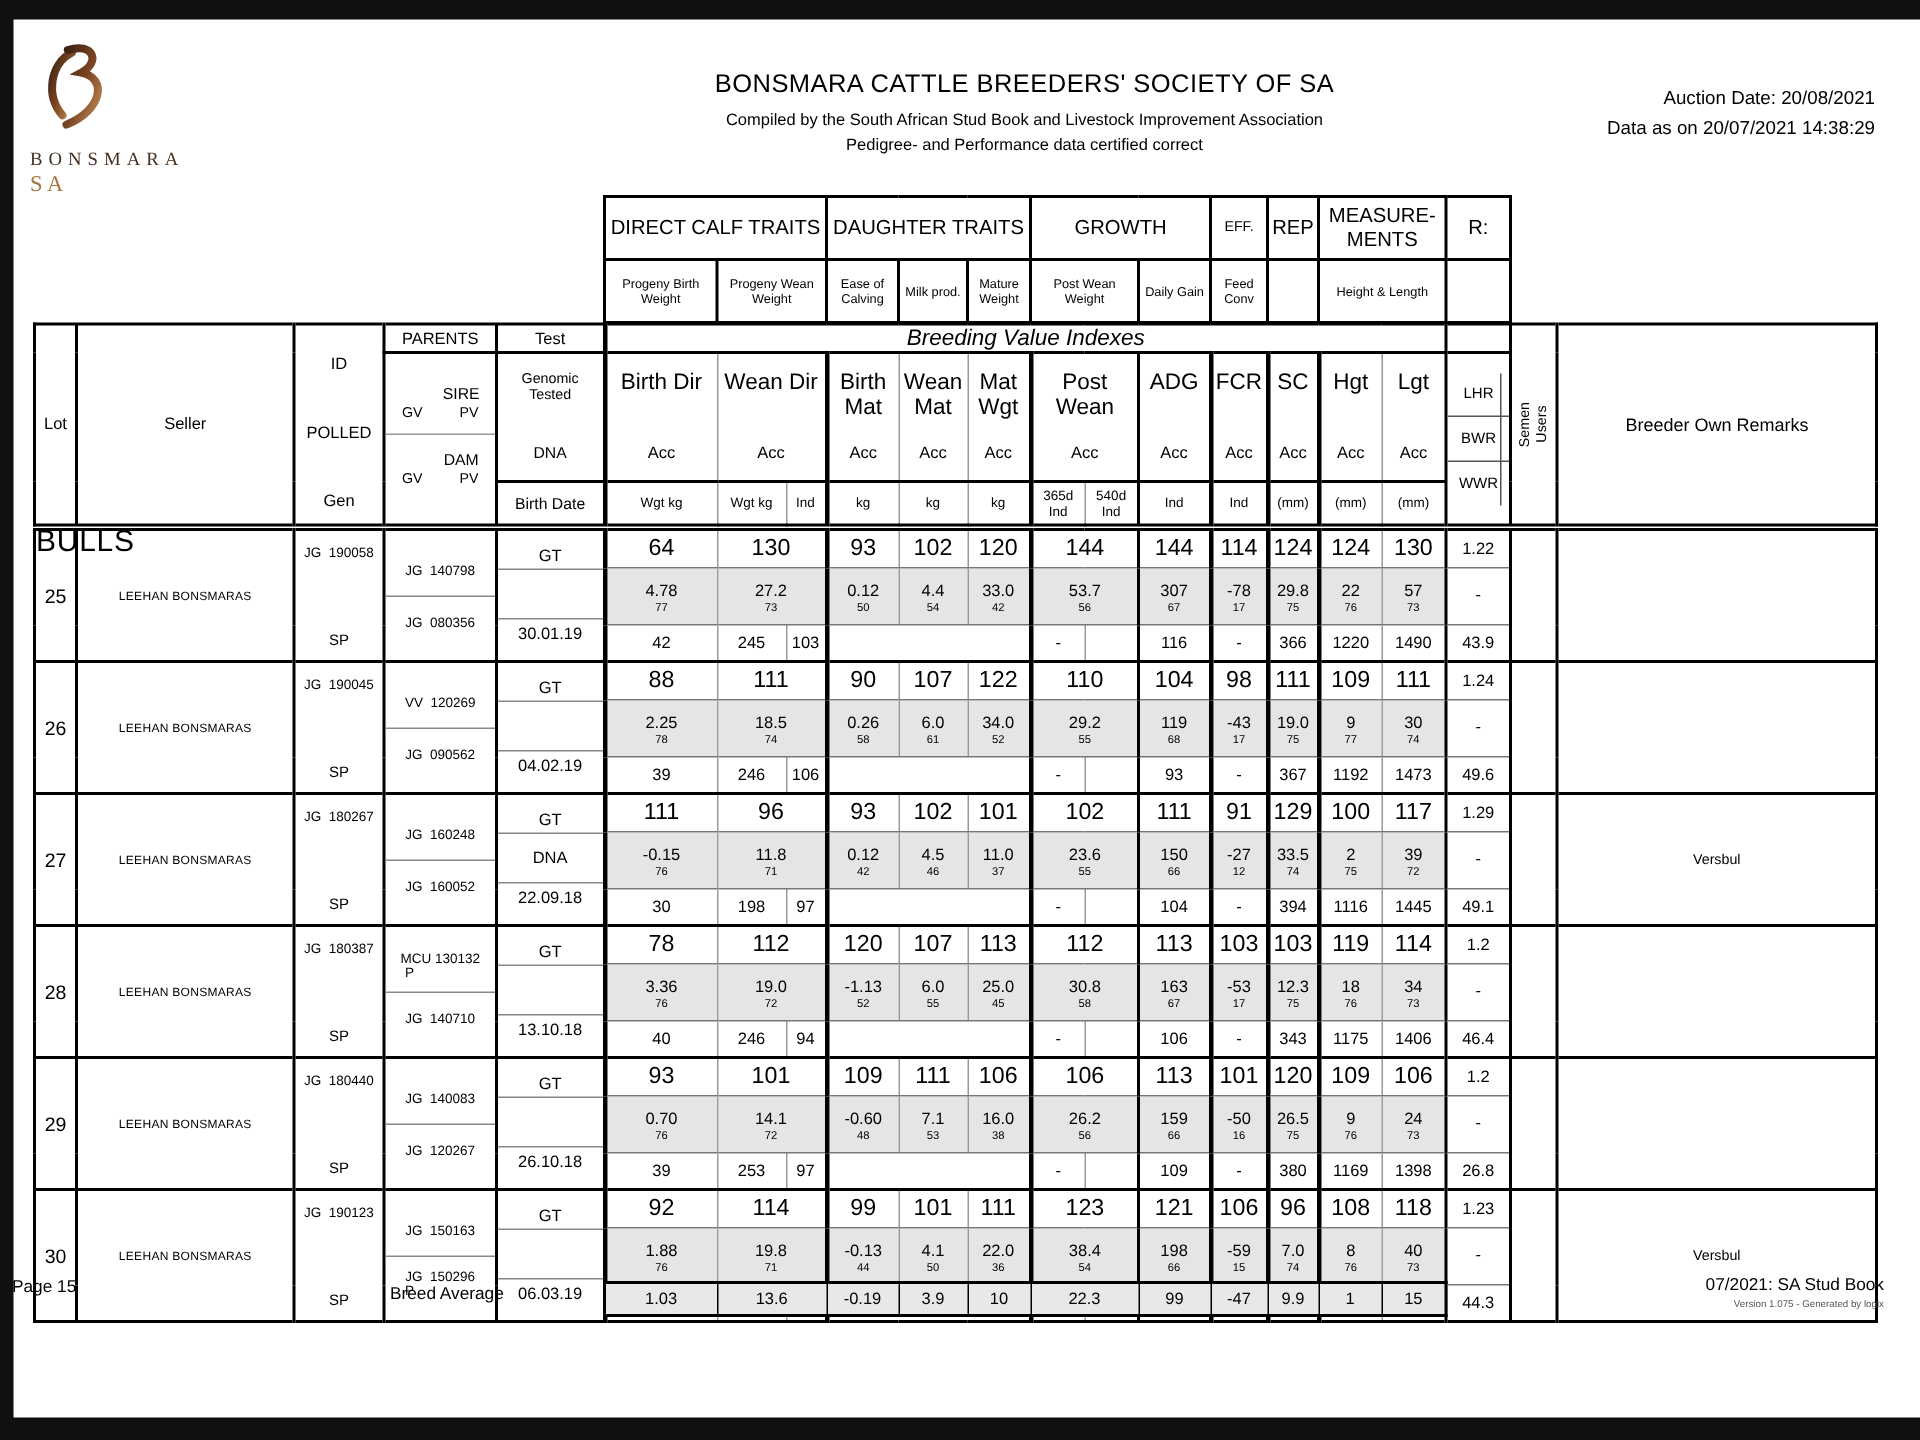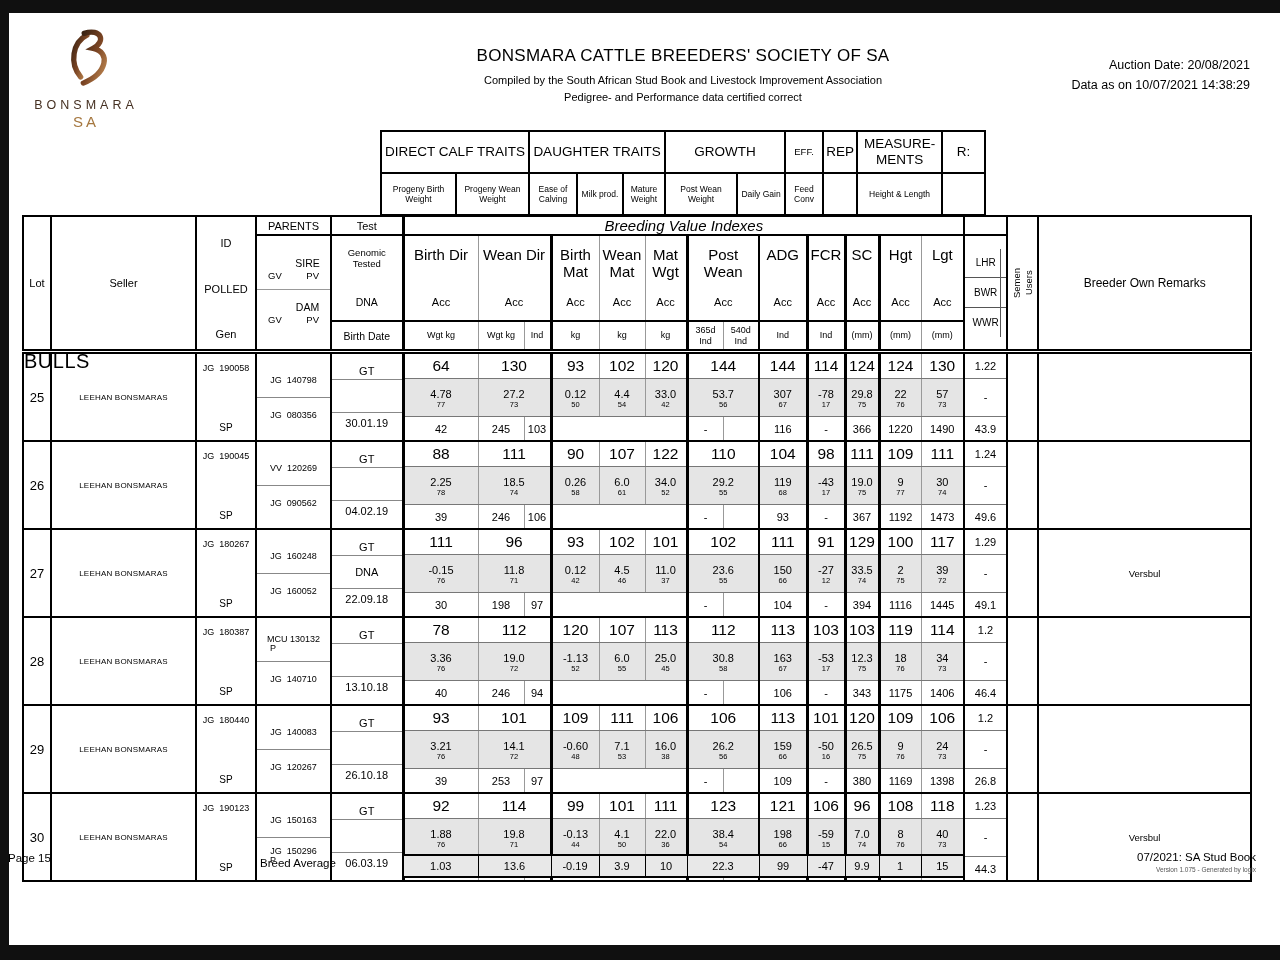--- a/index.html
+++ b/index.html
@@ -4,38 +4,38 @@
 <style>
   html,body{margin:0;padding:0;background:#000;}
   #canvas{position:relative;width:1280px;height:960px;background:#fff;overflow:hidden;
           font-family:"Liberation Sans","DejaVu Sans",sans-serif;color:#000;}
   .bar{position:absolute;background:#101010;}
   .bar-top{left:0;top:0;width:1280px;height:13px;}
   .bar-bottom{left:0;bottom:0;width:1280px;height:15px;}
   .bar-left{left:0;top:0;width:9px;height:960px;}
 
   
-  .logo{position:absolute;left:20px;top:28px;width:132px;text-align:center;}
+  .logo{position:absolute;left:20px;top:28px;width:132px;font-family:Liberation Serif, serif;}
   .logo-name{font-size:12.5px;letter-spacing:4px;color:#453022;margin-top:2px;}
   .logo-sa{font-size:15px;letter-spacing:3px;color:#a5773f;margin-top:1px;}
   .titleblock{position:absolute;left:383px;top:46px;width:600px;text-align:center;}
   .doc-title{font-size:17px;letter-spacing:.3px;}
   .doc-sub1{font-size:11px;margin-top:8px;}
   .doc-sub2{font-size:11px;margin-top:5px;}
   .metablock{position:absolute;right:30px;top:55px;text-align:right;font-size:12.5px;line-height:1.6;}
 
   table{border-collapse:collapse;table-layout:fixed;}
   td{padding:0;text-align:center;vertical-align:middle;overflow:hidden;}
   .b1{border-left:1px solid #999;}
   .b2{border-left:2px solid #000;}
   .b3{border-left:3px solid #000;}
   .hb2{border-bottom:2px solid #000;}
 
   
-  .bandtbl{position:absolute;left:380px;top:130px;width:604px;border:2px solid #000;}
+  .bandtbl{position:absolute;left:402px;top:130px;width:604px;border:2px solid #000;}
   .bandtbl td{border:2px solid #000;height:40px;}
   .grp{font-size:13.5px;line-height:1.15;}
   .grp.eff{font-size:9.5px;}
   .sub{font-size:8.5px;line-height:1.2;}
 
   
   .htbl{position:absolute;left:22px;top:215px;width:1228px;border:2px solid #000;}
   .h1{height:17px;}
   .hc{font-size:11px;}
   .bvi{font-size:15px;font-style:italic;}
@@ -130,21 +130,21 @@
   </div>
 
   <div class="titleblock">
     <div class="doc-title">BONSMARA CATTLE BREEDERS' SOCIETY OF SA</div>
     <div class="doc-sub1">Compiled by the South African Stud Book and Livestock Improvement Association</div>
     <div class="doc-sub2">Pedigree- and Performance data certified correct</div>
   </div>
 
   <div class="metablock">
     <div>Auction Date: 20/08/2021</div>
-    <div>Data as on 10/07/2021 14:38:29</div>
+    <div>Data as on 20/07/2021 14:38:29</div>
   </div>
 
   <table class="bandtbl">
     <colgroup>
         <col style="width:75px">
         <col style="width:73px">
         <col style="width:48px">
         <col style="width:46px">
         <col style="width:42px">
         <col style="width:72px">
@@ -825,21 +825,21 @@
           <td class="ix b3" colspan="1">101</td>
           <td class="ix b3" colspan="1">120</td>
           <td class="ix b3" colspan="1">109</td>
           <td class="ix b1" colspan="1">106</td>
           <td class="rv b2">1.2</td>
           <td class="b2" rowspan="3"></td>
           <td class="remc b2" rowspan="3"></td>
         </tr>
         <tr class="rbv">
           <td class="bvc b3" colspan="1">
-            <div class="bvv">3.21</div>
+            <div class="bvv">0.70</div>
             <div class="bacc">76</div>
           </td>
           <td class="bvc b1" colspan="2">
             <div class="bvv">14.1</div>
             <div class="bacc">72</div>
           </td>
           <td class="bvc b3" colspan="1">
             <div class="bvv">-0.60</div>
             <div class="bacc">48</div>
           </td>

